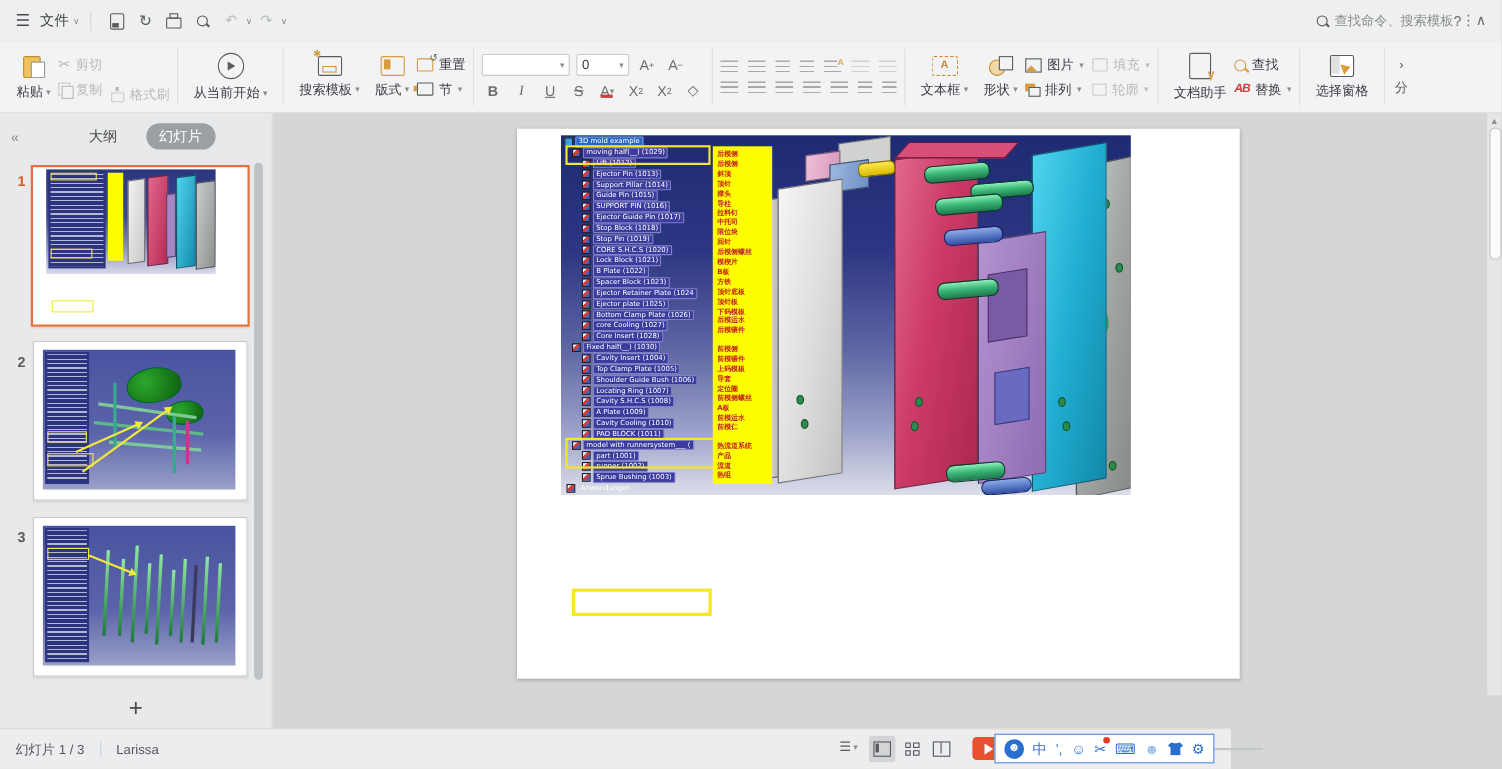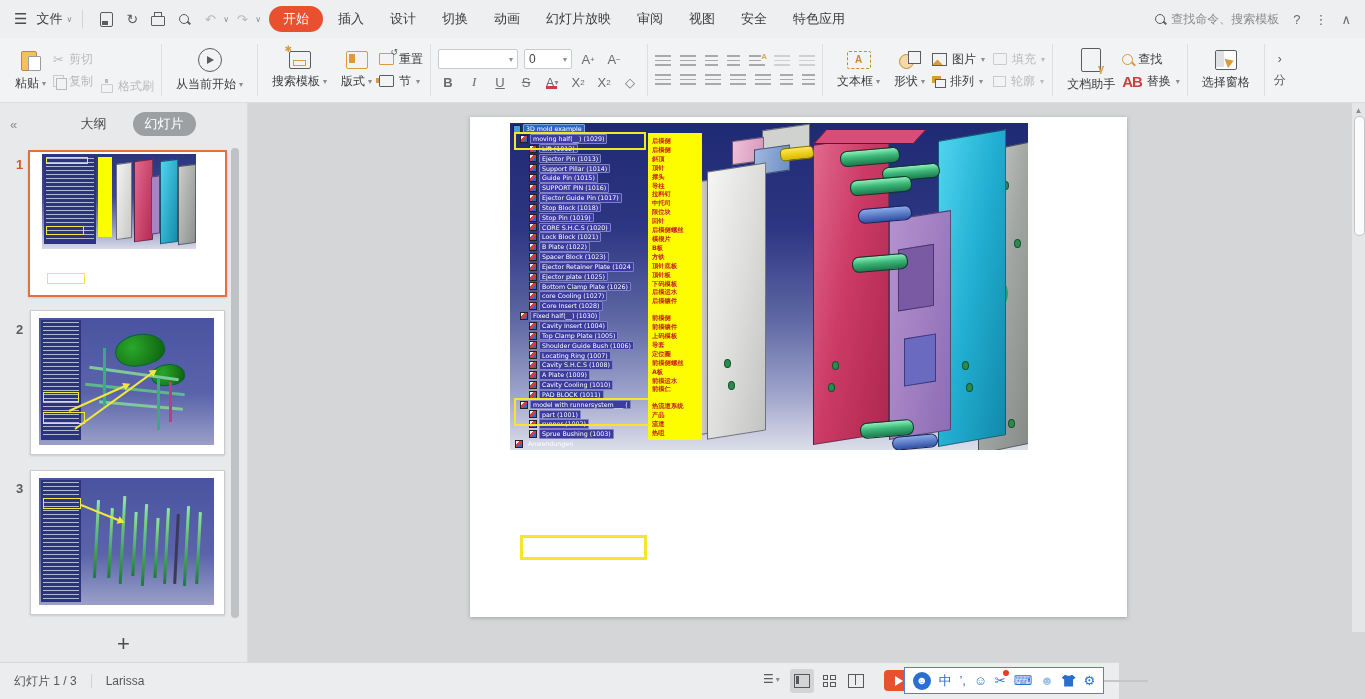--- a/index.html
+++ b/index.html
@@ -17,21 +17,21 @@
   .qi-doc::after{content:"";position:absolute;left:1px;bottom:1px;width:6px;height:4px;background:#5a5c5e;}
   .qi-pen{font-size:14px;}
   .qi-print{width:12px;height:8px;border:1.5px solid #5a5c5e;border-radius:1px;position:relative;margin-top:4px;}
   .qi-print::before{content:"";position:absolute;left:2px;top:-5px;width:6px;height:3px;border:1.5px solid #5a5c5e;}
   .qi-mag{width:8px;height:8px;border:1.5px solid #5a5c5e;border-radius:50%;position:relative;}
   .qi-mag::after{content:"";position:absolute;left:7px;top:7px;width:4px;height:1.5px;background:#5a5c5e;transform:rotate(45deg);}
   .qi.dis{color:#bcbec0;}
   .menu-tabs{display:flex;align-items:center;margin-left:8px;}
   .mtab{padding:4px 13px;cursor:pointer;white-space:nowrap;}
   .mtab.active{background:var(--accent,#e8502f);color:#fff;border-radius:13px;padding:4px 14px;margin-right:2px;}
-  .tb-right{margin-left:auto;display:flex;align-items:center;gap:14px;margin-right:14px;color:#6a6c6e;}
+  .tb-right{margin-left:auto;display:flex;align-items:center;gap:0;margin-right:14px;color:#6a6c6e;}
   .searchbox{display:flex;align-items:center;gap:6px;color:#8a8c8e;font-size:12px;cursor:pointer;}
   .winbtn{font-size:13px;color:#6a6c6e;cursor:pointer;}
   
   .ribbon{position:absolute;left:0;top:38px;width:1365px;height:65px;background:#f2f3f4;
     border-bottom:1px solid #dcdde0;display:flex;align-items:center;padding-left:8px;box-sizing:border-box;font-size:12px;color:#3b3d40;}
   .rsep{width:1px;height:52px;background:#deDfe1;background:#dedfe1;margin:0 7px;flex:none;}
   .bigbtn{display:flex;flex-direction:column;align-items:center;justify-content:center;gap:4px;padding:0 7px;cursor:pointer;flex:none;}
   .bigbtn .lab{display:flex;align-items:center;gap:3px;white-space:nowrap;}
   .smallcol{display:flex;flex-direction:column;justify-content:center;gap:5px;flex:none;}
   .smallbtn{display:flex;align-items:center;gap:5px;cursor:pointer;white-space:nowrap;}
@@ -78,21 +78,21 @@
   .i-pic::after{content:"";position:absolute;left:1px;bottom:-3px;width:7px;height:7px;background:#d99b3c;transform:rotate(45deg);}
   .i-fill{width:12px;height:10px;border:1.4px solid #b8babc;border-radius:1px;}
   .i-arr{width:13px;height:11px;position:relative;}
   .i-arr::before{content:"";position:absolute;left:0;top:0;width:9px;height:7px;background:#d99b3c;}
   .i-arr::after{content:"";position:absolute;left:3px;top:3px;width:9px;height:7px;border:1.2px solid #5a5c5e;background:#f2f3f4;}
   .i-outl{width:11px;height:9px;border:1.4px solid #b8babc;}
   .icon-assist{width:18px;height:22px;border:1.5px solid #5a5c5e;border-radius:2px;position:relative;}
   .icon-assist::after{content:"γ";position:absolute;right:-4px;bottom:-3px;color:#d99b3c;font-weight:bold;font-size:11px;}
   .i-find{width:9px;height:9px;border:1.6px solid #d99b3c;border-radius:50%;position:relative;}
   .i-find::after{content:"";position:absolute;left:8px;top:8px;width:5px;height:2px;background:#d99b3c;transform:rotate(45deg);}
-  .i-repl{font-size:15px;color:#c94040;font-weight:bold;letter-spacing:-1px;}
+  .i-repl{font-size:11px;color:#c94040;font-weight:bold;letter-spacing:-1px;font-style:italic;}
   .icon-selpane{width:20px;height:18px;border:1.5px solid #5a5c5e;border-radius:2px;position:relative;background:#fff;}
   .icon-selpane::before{content:"";position:absolute;left:0;top:0;width:8px;height:16px;background:#dfe1e3;}
   .icon-selpane::after{content:"";position:absolute;right:2px;bottom:2px;border-left:8px solid #d99b3c;border-top:5px solid transparent;border-bottom:5px solid transparent;transform:rotate(-20deg);}
   .cutgrp{display:flex;flex-direction:column;align-items:center;gap:6px;color:#5a5c5e;flex:none;margin-left:2px;}
   
   .sidebar{position:absolute;left:0;top:103px;width:248px;height:559px;background:#e7e9ea;border-right:1px solid #dadbdd;box-sizing:border-box;}
   .sb-head{height:42px;display:flex;align-items:center;font-size:13px;color:#4a4c4e;}
   .sb-collapse{margin-left:10px;color:#8a8c8e;cursor:pointer;font-size:13px;}
   .sb-tabs{flex:1;display:flex;justify-content:center;align-items:center;gap:14px;}
   .sbtab{cursor:pointer;padding:3px 12px;}
@@ -200,32 +200,20 @@
     <span class="qi">
         <span class="qi-print"></span>
       </span>
     <span class="qi">
         <span class="qi-mag"></span>
       </span>
     <span class="qi dis">↶</span>
     <span class="caret">∨</span>
     <span class="qi dis">↷</span>
     <span class="caret">∨</span>
-    <div class="menu-tabs" id="menu-tabs">
-        <span class="mtab active">开始</span>
-        <span class="mtab">插入</span>
-        <span class="mtab">设计</span>
-        <span class="mtab">切换</span>
-        <span class="mtab">动画</span>
-        <span class="mtab">幻灯片放映</span>
-        <span class="mtab">审阅</span>
-        <span class="mtab">视图</span>
-        <span class="mtab">安全</span>
-        <span class="mtab">特色应用</span>
-      </div>
     <div class="tb-right">
       <span class="searchbox">
         <span class="qi-mag"></span>
         <span>查找命令、搜索模板</span>
       </span>
       <span class="winbtn">?</span>
       <span class="winbtn">⋮</span>
       <span class="winbtn">∧</span>
     </div>
   </div>

